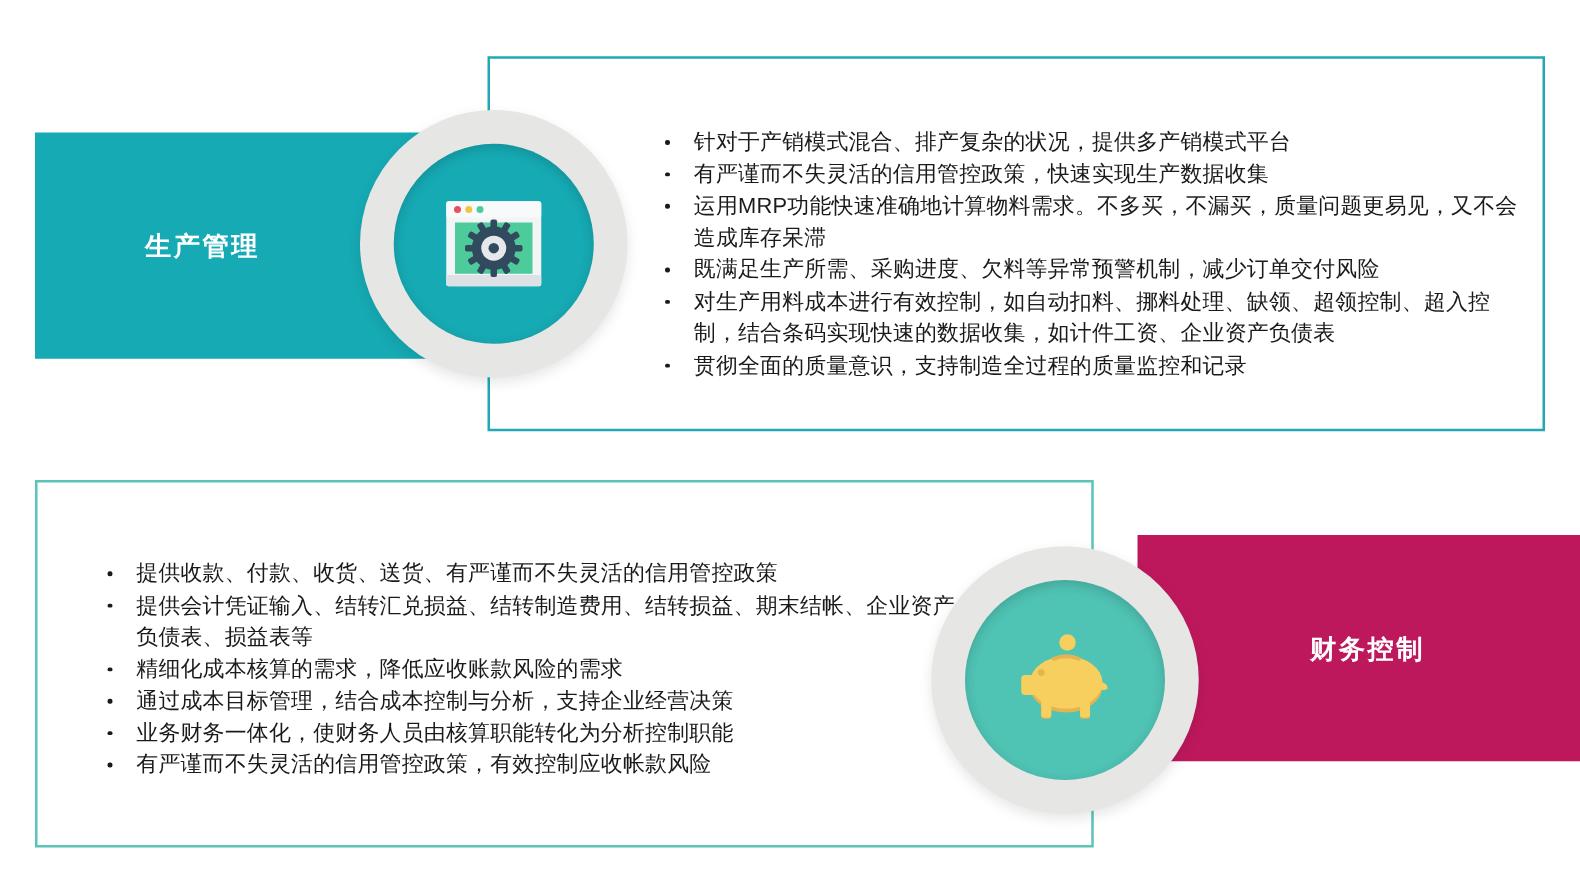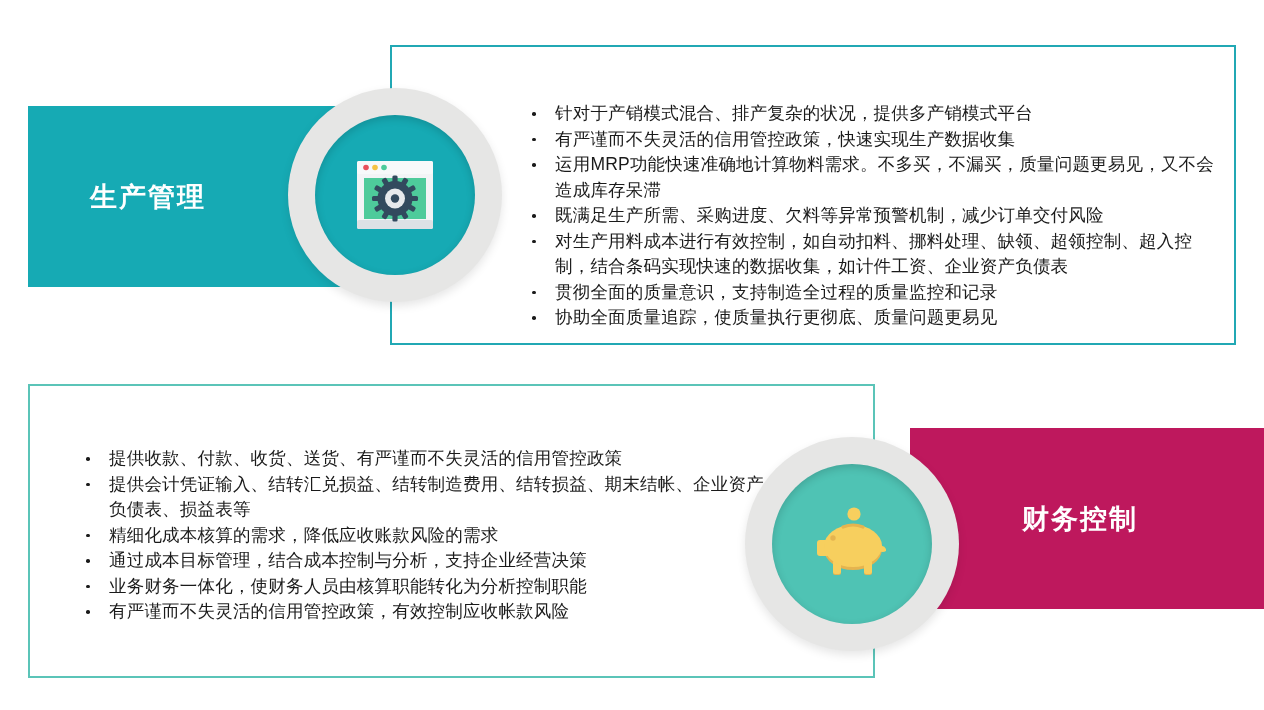--- a/index.html
+++ b/index.html
@@ -17,24 +17,25 @@
 
   
   .banner {
     position: absolute;
     display: flex;
     align-items: center;
     box-sizing: border-box;
   }
   .banner-title {
     color: #ffffff;
-    font-size: 27px;
+    font-size: 21px;
     font-weight: bold;
     letter-spacing: 2px;
     white-space: nowrap;
+    margin-left: 26px;
   }
 
   .outline-box {
     position: absolute;
     box-sizing: border-box;
     background: transparent;
   }
 
   .bullet-list {
     position: absolute;
@@ -133,21 +134,20 @@
   </div>
 </div>
 
 <ul class="bullet-list" id="prod-list">
   <li class="bullet-item">针对于产销模式混合、排产复杂的状况，提供多产销模式平台</li>
   <li class="bullet-item">有严谨而不失灵活的信用管控政策，快速实现生产数据收集</li>
   <li class="bullet-item">运用MRP功能快速准确地计算物料需求。不多买，不漏买，质量问题更易见，又不会造成库存呆滞</li>
   <li class="bullet-item">既满足生产所需、采购进度、欠料等异常预警机制，减少订单交付风险</li>
   <li class="bullet-item">对生产用料成本进行有效控制，如自动扣料、挪料处理、缺领、超领控制、超入控制，结合条码实现快速的数据收集，如计件工资、企业资产负债表</li>
   <li class="bullet-item">贯彻全面的质量意识，支持制造全过程的质量监控和记录</li>
-  <li class="bullet-item">协助全面质量追踪，使质量执行更彻底、质量问题更易见</li>
 </ul>
 
 <div class="outline-box" id="fin-box"></div>
 
 <div class="banner" id="fin-banner">
   <span class="banner-title">财务控制</span>
 </div>
 
 <div class="badge" id="fin-badge">
   <div class="badge-inner" id="fin-badge-in">

